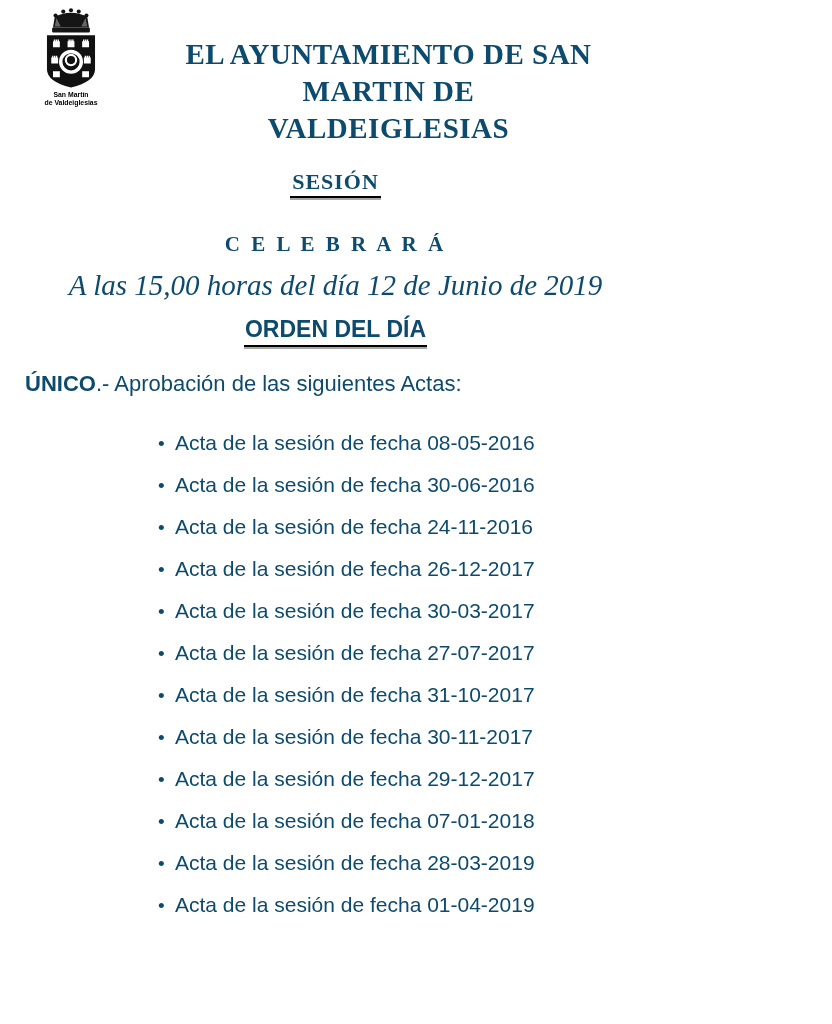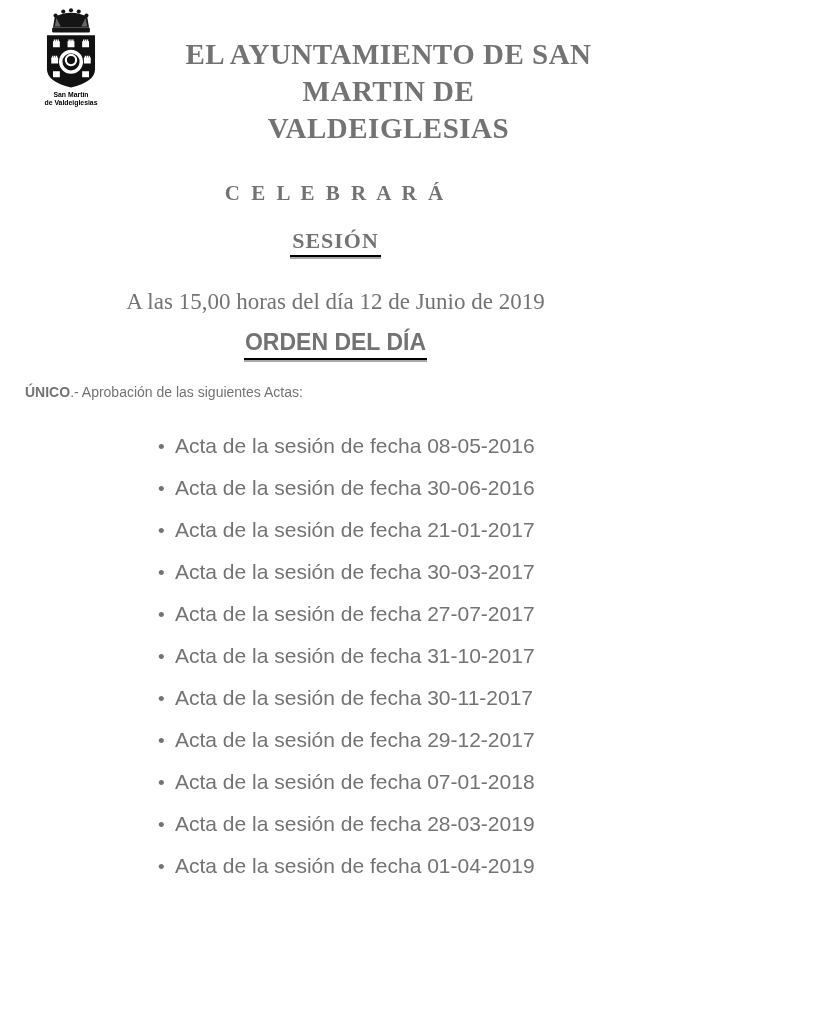--- a/index.html
+++ b/index.html
@@ -1,21 +1,21 @@
 <!DOCTYPE html>
 <html><head>
 <meta charset="utf-8">
 <style>
   html, body { margin: 0; padding: 0; background: #ffffff; }
   .page {
     position: relative;
     width: 671px;
     height: 1024px;
     background: #ffffff;
-    color: #737373;
+    color: #0c4a6e;
     overflow: hidden;
   }
   .logo {
     position: absolute;
     left: 28px;
     top: 6px;
     width: 86px;
   }
   .header-title {
     margin: 0;
@@ -42,38 +42,39 @@
     display: inline-block;
     font-family: "Liberation Serif", serif;
     font-weight: bold;
     font-size: 22px;
     letter-spacing: 1px;
     border-bottom: 2px solid #000;
     box-shadow: 0 2px 0 #a8a8a8;
     padding: 0 2px 1px 2px;
   }
   .fecha {
-    margin-top: 32px;
+    margin-top: 12px;
     font-family: "Liberation Serif", serif;
-    font-size: 23px;
+    font-size: 29px;
+    font-style: italic;
   }
   .orden-wrap { margin-top: 14px; }
   .orden {
     display: inline-block;
     font-family: Liberation Sans, sans-serif;
     font-weight: bold;
     font-size: 23px;
     border-bottom: 2px solid #000;
     box-shadow: 0 2px 0 #a8a8a8;
     padding: 0 1px 2px 1px;
   }
   .unico {
     margin: 24px 30px 8px 25px;
     font-family: "Liberation Sans", sans-serif;
-    font-size: 14px;
+    font-size: 22px;
   }
   .unico .bold { font-weight: bold; }
   ul.acta-list {
     list-style: none;
     margin: 34px 0 0 158px;
     padding: 0;
     font-family: "Liberation Sans", sans-serif;
     font-size: 21px;
   }
   ul.acta-list li {
@@ -129,38 +130,39 @@
       <text x="50" y="106" text-anchor="middle" font-size="8" class="logo-caption">San Martín</text>
       <text x="50" y="115" text-anchor="middle" font-size="8" class="logo-caption">de Valdeiglesias</text>
     </svg>
   </div>
 
   <h1 class="header-title">
     <span>EL AYUNTAMIENTO DE SAN MARTIN DE</span><br>
     <span>VALDEIGLESIAS</span>
   </h1>
 
-  <div class="centered celebrara">C E L E B R A R Á</div>
-
   <div class="centered sesion-wrap">
     <span class="sesion">SESIÓN</span>
   </div>
+
+  <div class="centered celebrara">C E L E B R A R Á</div>
 
   <div class="centered fecha">A las 15,00 horas del día 12 de Junio de 2019</div>
 
   <div class="centered orden-wrap">
     <span class="orden">ORDEN DEL DÍA</span>
   </div>
 
   <p class="unico"><span class="bold">ÚNICO</span><span>.- Aprobación de las siguientes Actas:</span></p>
 
   <ul class="acta-list">
     <li><span class="bullet">•</span><span>Acta de la sesión de fecha 08-05-2016</span></li>
     <li><span class="bullet">•</span><span>Acta de la sesión de fecha 30-06-2016</span></li>
-    <li><span class="bullet">•</span><span>Acta de la sesión de fecha 21-01-2017</span></li>
+    <li><span class="bullet">•</span><span>Acta de la sesión de fecha 24-11-2016</span></li>
+    <li><span class="bullet">•</span><span>Acta de la sesión de fecha 26-12-2017</span></li>
     <li><span class="bullet">•</span><span>Acta de la sesión de fecha 30-03-2017</span></li>
     <li><span class="bullet">•</span><span>Acta de la sesión de fecha 27-07-2017</span></li>
     <li><span class="bullet">•</span><span>Acta de la sesión de fecha 31-10-2017</span></li>
     <li><span class="bullet">•</span><span>Acta de la sesión de fecha 30-11-2017</span></li>
     <li><span class="bullet">•</span><span>Acta de la sesión de fecha 29-12-2017</span></li>
     <li><span class="bullet">•</span><span>Acta de la sesión de fecha 07-01-2018</span></li>
     <li><span class="bullet">•</span><span>Acta de la sesión de fecha 28-03-2019</span></li>
     <li><span class="bullet">•</span><span>Acta de la sesión de fecha 01-04-2019</span></li>
   </ul>
 

